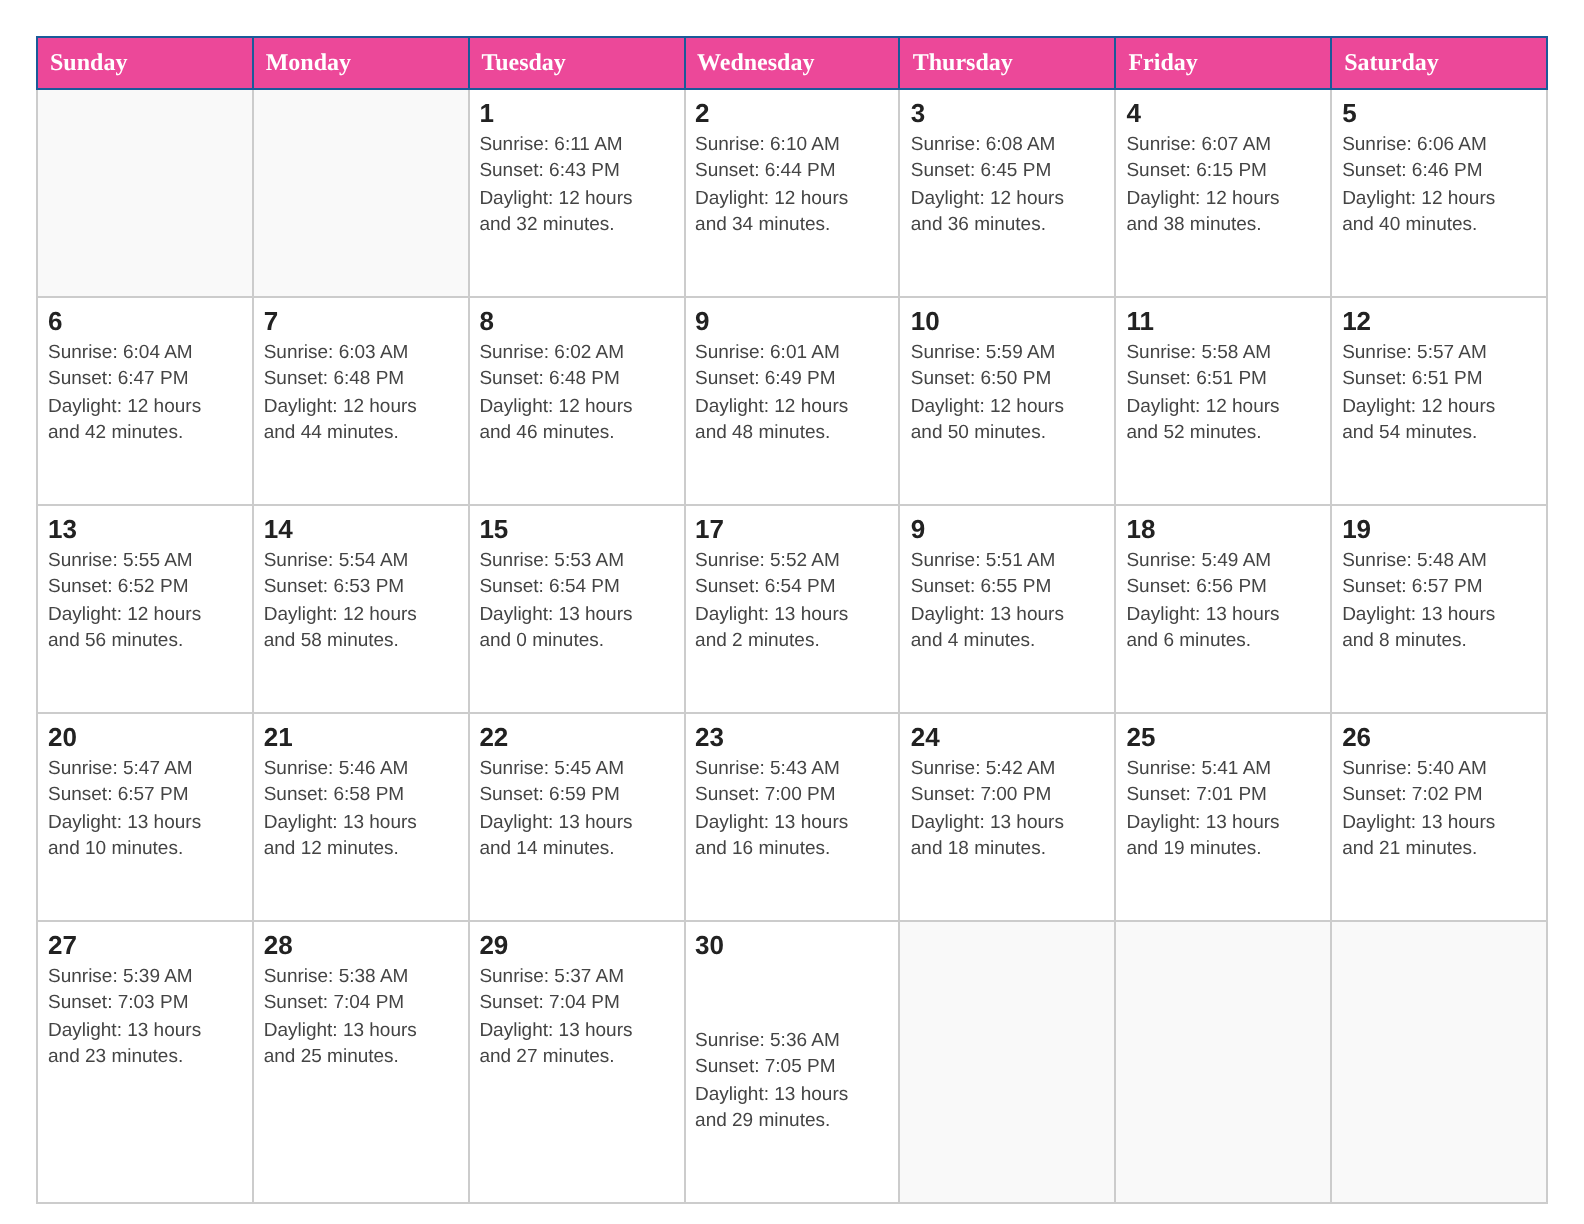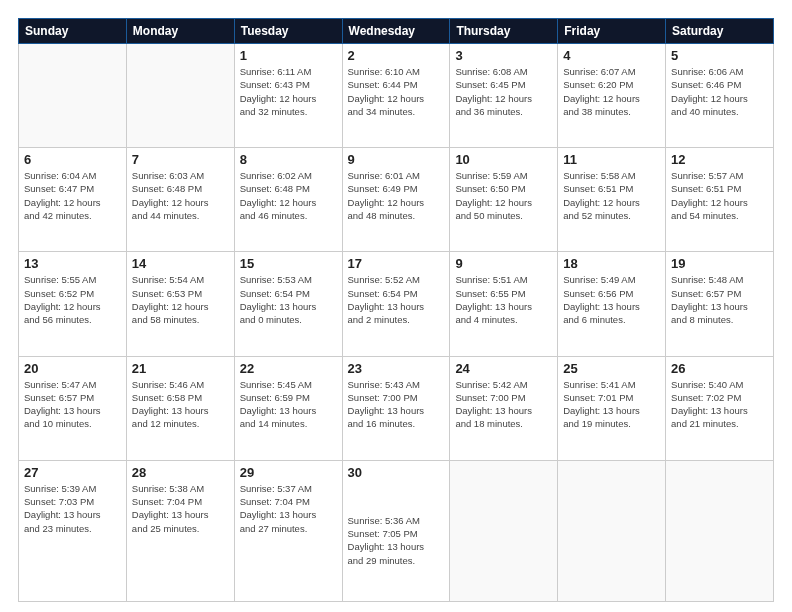--- a/index.html
+++ b/index.html
@@ -62,26 +62,27 @@
       color: #333;
     }
     .calendar {
       flex: 1;
       border: 1px solid #ccc;
       border-collapse: collapse;
       width: 100%;
       table-layout: fixed;
     }
     .calendar th {
-      background: #0f172a;
+      background: #ec4899;
       color: #fff;
       text-align: left;
       padding: 5px 6px;
       font-size: 12px;
       border: 1px solid #1a5a99;
+      font-family: Liberation Serif, serif;
     }
     .calendar td {
       border: 1px solid #ccc;
       vertical-align: top;
       padding: 4px 5px;
       font-size: 10px;
       color: #333;
       height: 82px;
     }
     .day-num {
@@ -145,21 +146,21 @@
           <td>
             <span class="day-num">3</span>
             <div class="day-info" style="white-space: pre-line;">Sunrise: 6:08 AM
 Sunset: 6:45 PM
 Daylight: 12 hours
 and 36 minutes.</div>
           </td>
           <td>
             <span class="day-num">4</span>
             <div class="day-info" style="white-space: pre-line;">Sunrise: 6:07 AM
-Sunset: 6:20 PM
+Sunset: 6:15 PM
 Daylight: 12 hours
 and 38 minutes.</div>
           </td>
           <td>
             <span class="day-num">5</span>
             <div class="day-info" style="white-space: pre-line;">Sunrise: 6:06 AM
 Sunset: 6:46 PM
 Daylight: 12 hours
 and 40 minutes.</div>
           </td>

